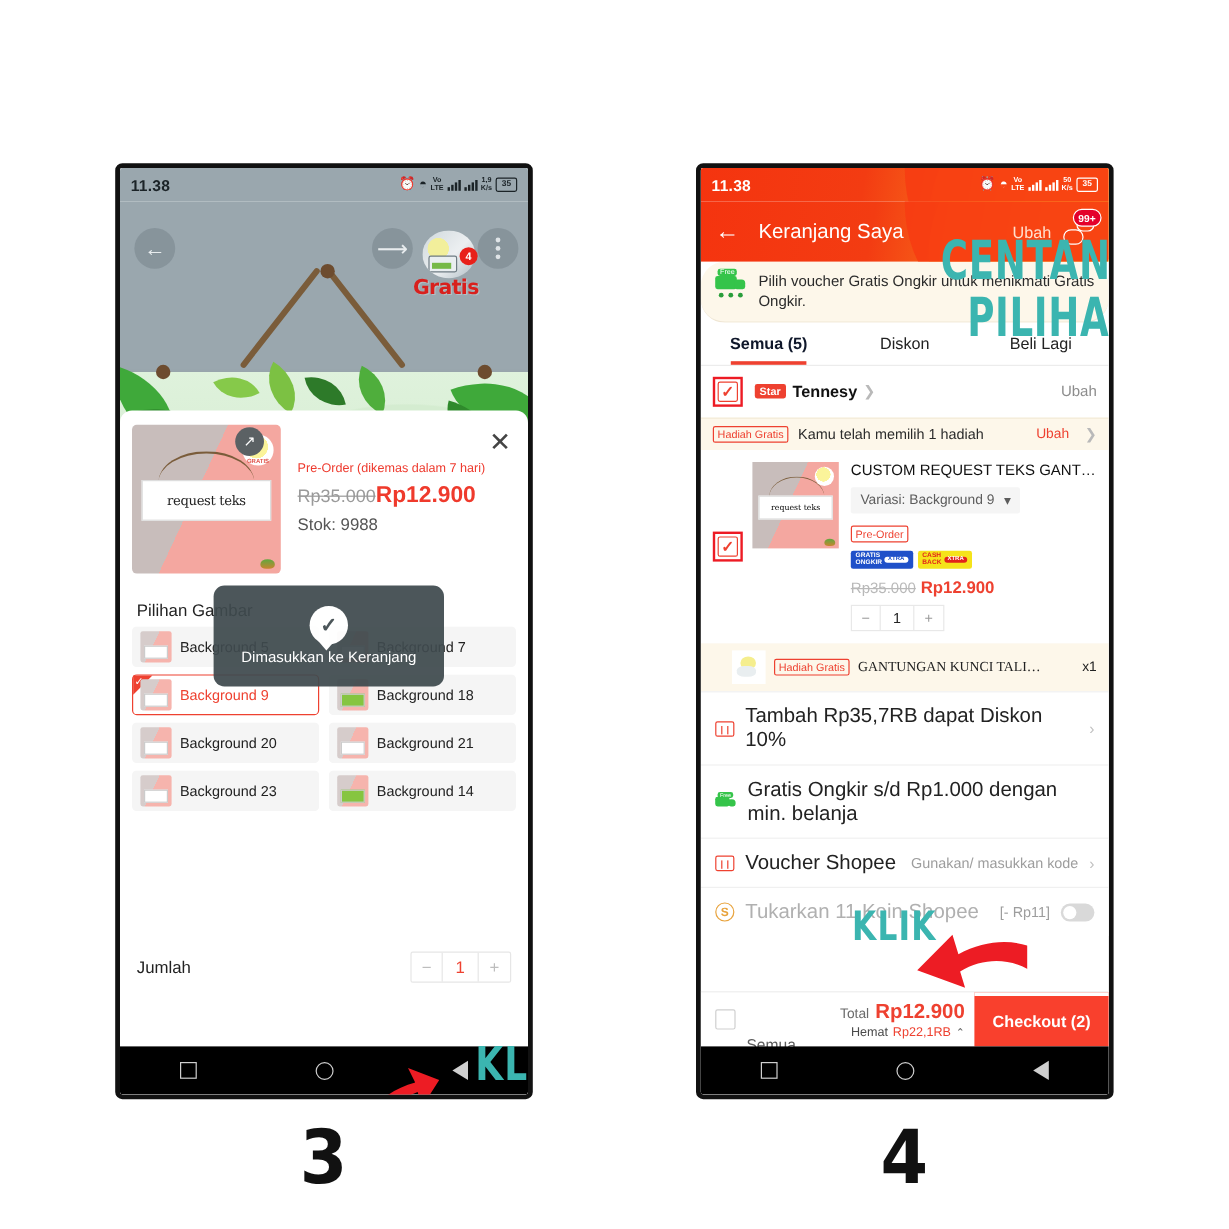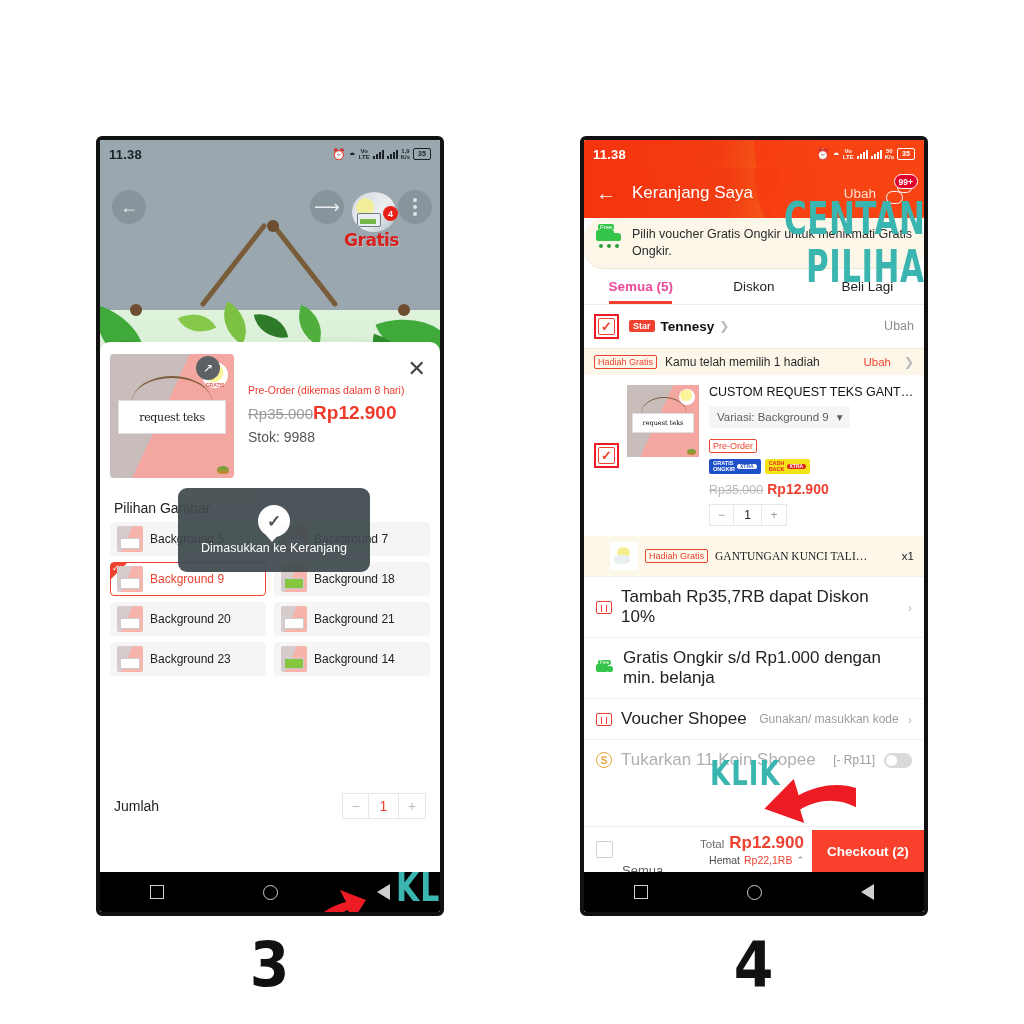--- a/index.html
+++ b/index.html
@@ -257,21 +257,21 @@
     flex:none; width:26px;height:19px; position:relative; margin-top:2px;
   }
   .truck-body{position:absolute;left:0;top:2px;width:18px;height:11px;background:#35c44a;border-radius:2px;}
   .truck-cab{position:absolute;left:16px;top:5px;width:9px;height:8px;background:#35c44a;border-radius:2px 3px 2px 2px;}
   .truck-free{position:absolute;left:2px;top:-4px;background:#35c44a;color:#fff;font-size:6px;padding:0 2px;border-radius:2px;}
   .wheel{position:absolute;bottom:-1px;width:4px;height:4px;border-radius:50%;background:#2a9e3b;}
   .voucher-text { font-size:12.5px; color:#2b2b2b; line-height:1.35; }
 
   .tabs { display:flex; background:#fff; border-bottom:1px solid #ececec; height:36px; }
   .tab { flex:1; display:flex; align-items:center; justify-content:center; font-size:13.5px; color:#222; position:relative; }
-  .tab.active { color:#ec4899; font-weight:bold; }
+  .tab.active { color:#0f172a; font-weight:bold; }
   .tab.active::after{
     content:""; position:absolute; left:22%; right:22%; bottom:0; height:2.5px; background:#ee4130;
   }
 
   .shop-row { display:flex; align-items:center; padding:9px 10px; background:#fff; }
   .cb {
     width:17px;height:17px;border:1.5px solid #cfcfcf;border-radius:2px;flex:none;background:#fff;
   }
   .cb.checked {
     border-color:#ee4130; color:#ee4130; display:flex; align-items:center; justify-content:center;
@@ -491,21 +491,21 @@
           <div class="prod-thumb">
             <div class="pt-rope"></div>
             <div class="pt-sign">request teks</div>
             <div class="pt-bulb">
                 <span>GRATIS</span>
               </div>
             <div class="pt-turtle"></div>
           </div>
           <div class="expand-ic">↗</div>
           <div class="sheet-info">
-            <div class="preorder-note">Pre-Order (dikemas dalam 8 hari)</div>
+            <div class="preorder-note">Pre-Order (dikemas dalam 7 hari)</div>
             <div class="price-row">
               <span class="price-old">Rp35.000</span>
               <span class="price-new">Rp12.900</span>
             </div>
             <div class="stok">Stok: 9988</div>
           </div>
           <div class="close-x">✕</div>
         </div>
 
         <div class="sec-title">Pilihan Gambar</div>

